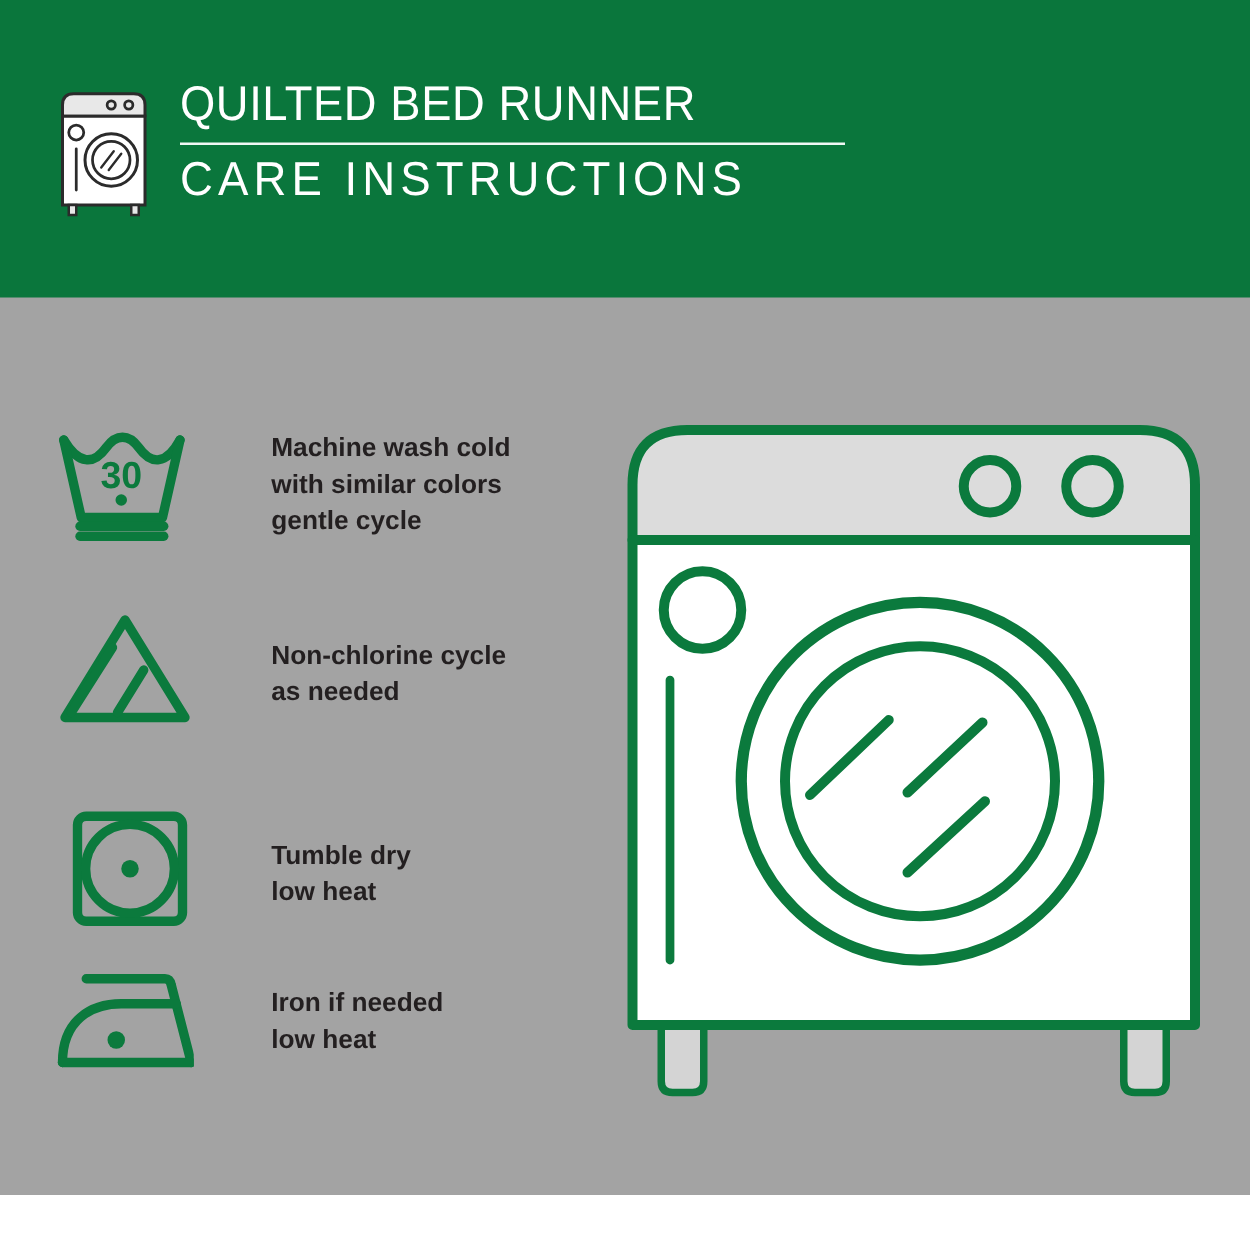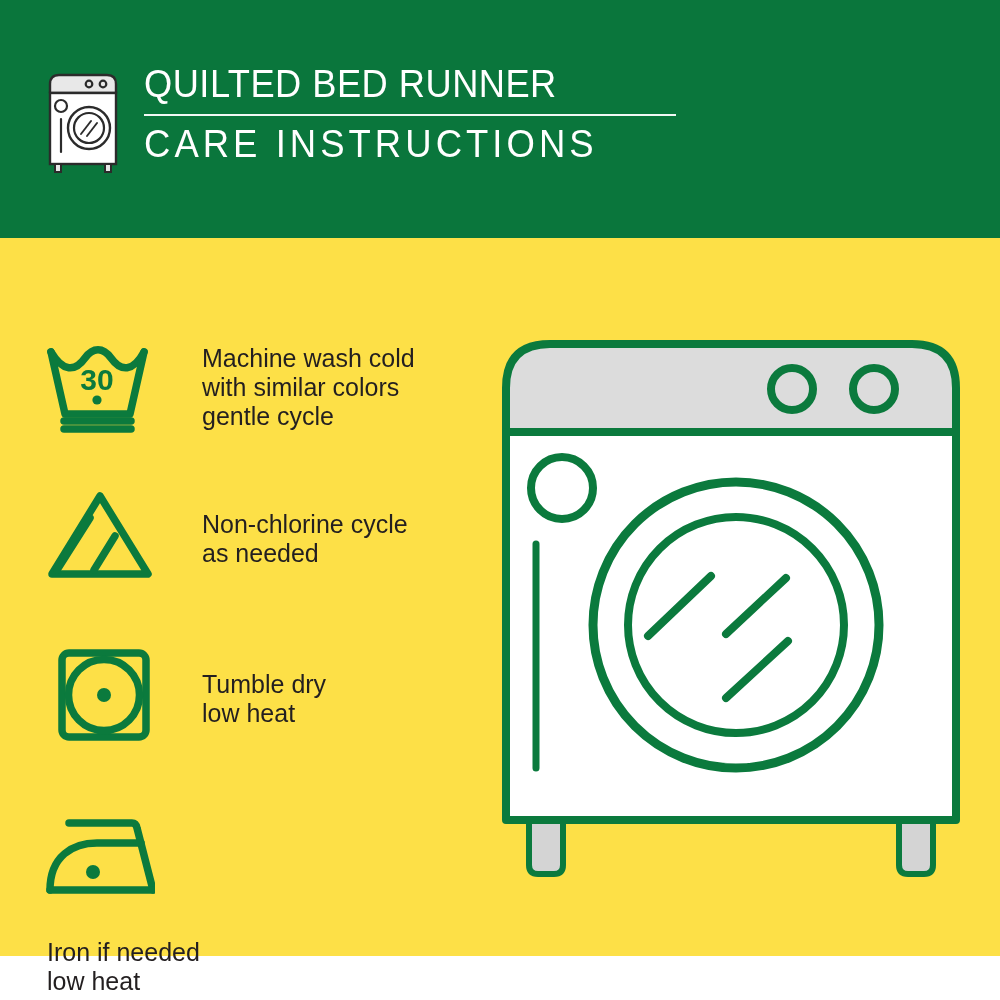--- a/index.html
+++ b/index.html
@@ -10,21 +10,21 @@
   body {
     width: 1000px;
     height: 1000px;
     font-family: "Liberation Sans", sans-serif;
     overflow: hidden;
   }
   #page {
     position: relative;
     width: 1000px;
     height: 956px;
-    background: #fde047;
+    background: #a3a3a3;
   }
 
   
   .banner {
     position: absolute;
     left: 0;
     top: 0;
     width: 1000px;
     height: 238px;
     background: #0a763c;
@@ -88,37 +88,37 @@
   .care-row {
     position: absolute;
     left: 0;
     width: 470px;
     display: flex;
     align-items: flex-start;
   }
   .care-row.r0 { top: 100px; }
   .care-row.r1 { top: 250px; }
   .care-row.r2 { top: 408px; }
-  .care-row.r3 { top: 572px; flex-direction: column; }
+  .care-row.r3 { top: 532px; }
 
   .sym-box {
     position: relative;
     width: 110px;
     min-height: 95px;
     margin-left: 45px;
     flex: 0 0 110px;
   }
   .sym-box svg { display: block; }
 
   .care-text {
-    margin-left: 47px;
+    margin-left: 62px;
     color: #231f20;
-    font-size: 25px;
+    font-size: 21px;
     line-height: 29px;
-    font-weight: 400;
+    font-weight: 700;
     padding-top: 6px;
     white-space: pre-line;
   }
   .care-row.r1 .care-text { padding-top: 22px; }
   .care-row.r2 .care-text { padding-top: 24px; }
   .care-row.r3 .care-text { padding-top: 18px; }
 
   
   .washer {
     position: absolute;

